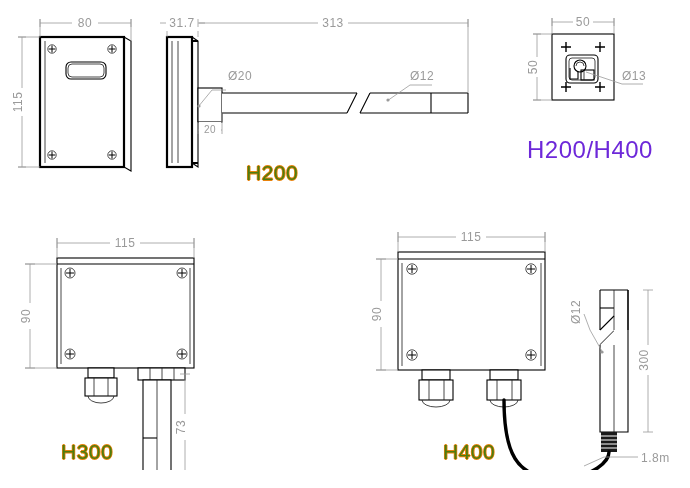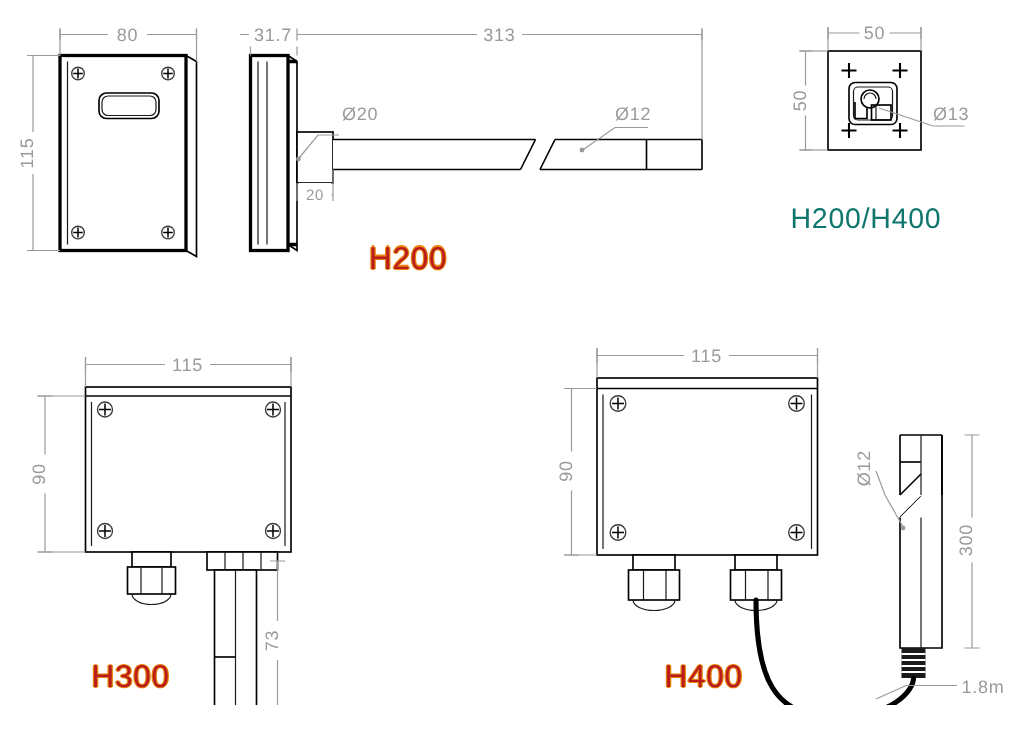--- a/index.html
+++ b/index.html
@@ -91,34 +91,34 @@
   text.dim-sm {
     font-family: "Liberation Sans", sans-serif;
     font-size: 10px;
     fill: #9a9a9a;
     letter-spacing: 0.4px;
   }
   .caption {
     position: absolute;
     font-family: "Liberation Sans", sans-serif;
     font-size: 21px;
-    color: #b91c1c;
+    color: #4d7c0f;
     text-shadow:
        0.8px 0 0 #e8820c,
       -0.8px 0 0 #e8820c,
        0 0.8px 0 #e8820c,
        0 -0.8px 0 #e8820c;
     white-space: nowrap;
     letter-spacing: 0.5px;
   }
   .caption-plain {
     position: absolute;
     font-family: "Liberation Sans", sans-serif;
-    font-size: 19px;
-    color: #0f766e;
+    font-size: 24px;
+    color: #6d28d9;
     white-space: nowrap;
     text-align: center;
     letter-spacing: 0.5px;
   }
   #cap-h200 { left: 246px; top: 161px; }
   #cap-h300 { left: 61px;  top: 440px; }
   #cap-h400 { left: 443px; top: 440px; }
   #cap-flange-line1 { left: 527px; top: 136px; }
   #cap-flange-line2 { left: 552px; top: 161px; }
 </style>

